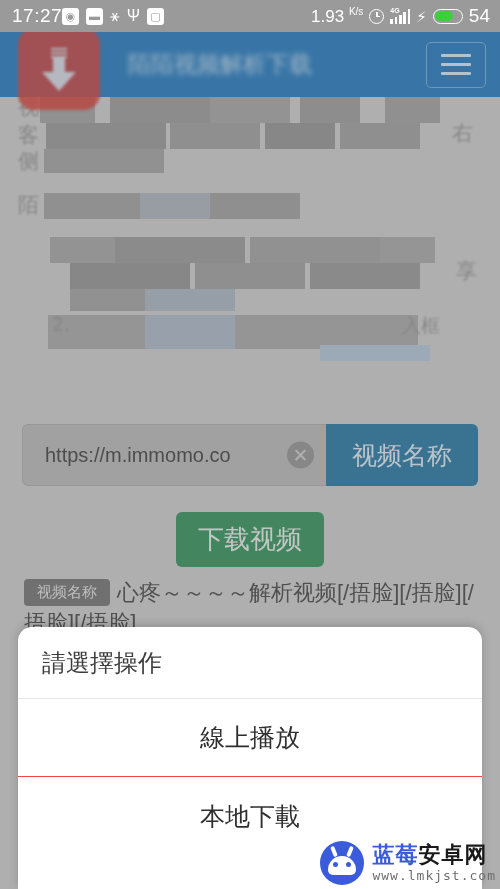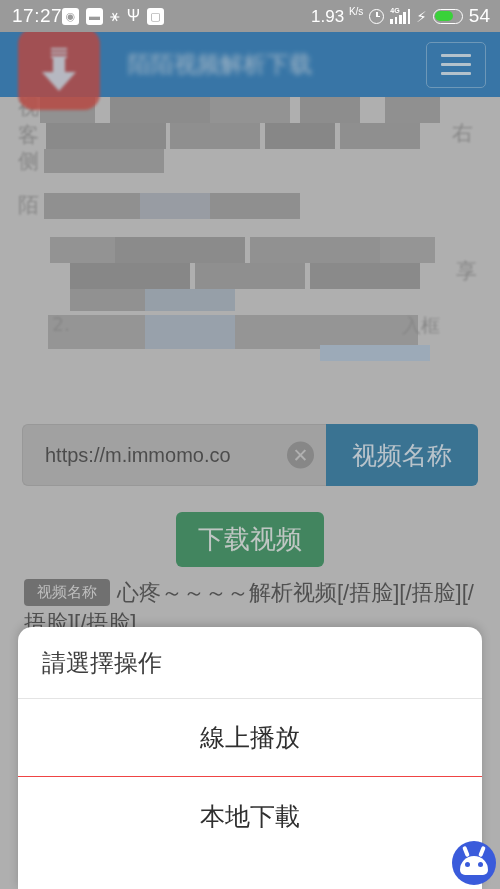--- a/index.html
+++ b/index.html
@@ -413,13 +413,19 @@
   <div class="sheet-item">線上播放</div>
   <div class="sheet-item">本地下載</div>
 </div>
 
 <div class="watermark">
   <span class="wm-logo">
     <span class="ear-l"></span>
       <span class="ear-r"></span>
     <span class="face"></span>
   </span>
+  <span class="wm-text">
+    <span class="wm-cn">
+      <span class="b">蓝莓</span><span class="d">安卓网</span>
+    </span>
+    <span class="wm-url" style="display:block">www.lmkjst.com</span>
+  </span>
 </div>
 
 </body></html>

